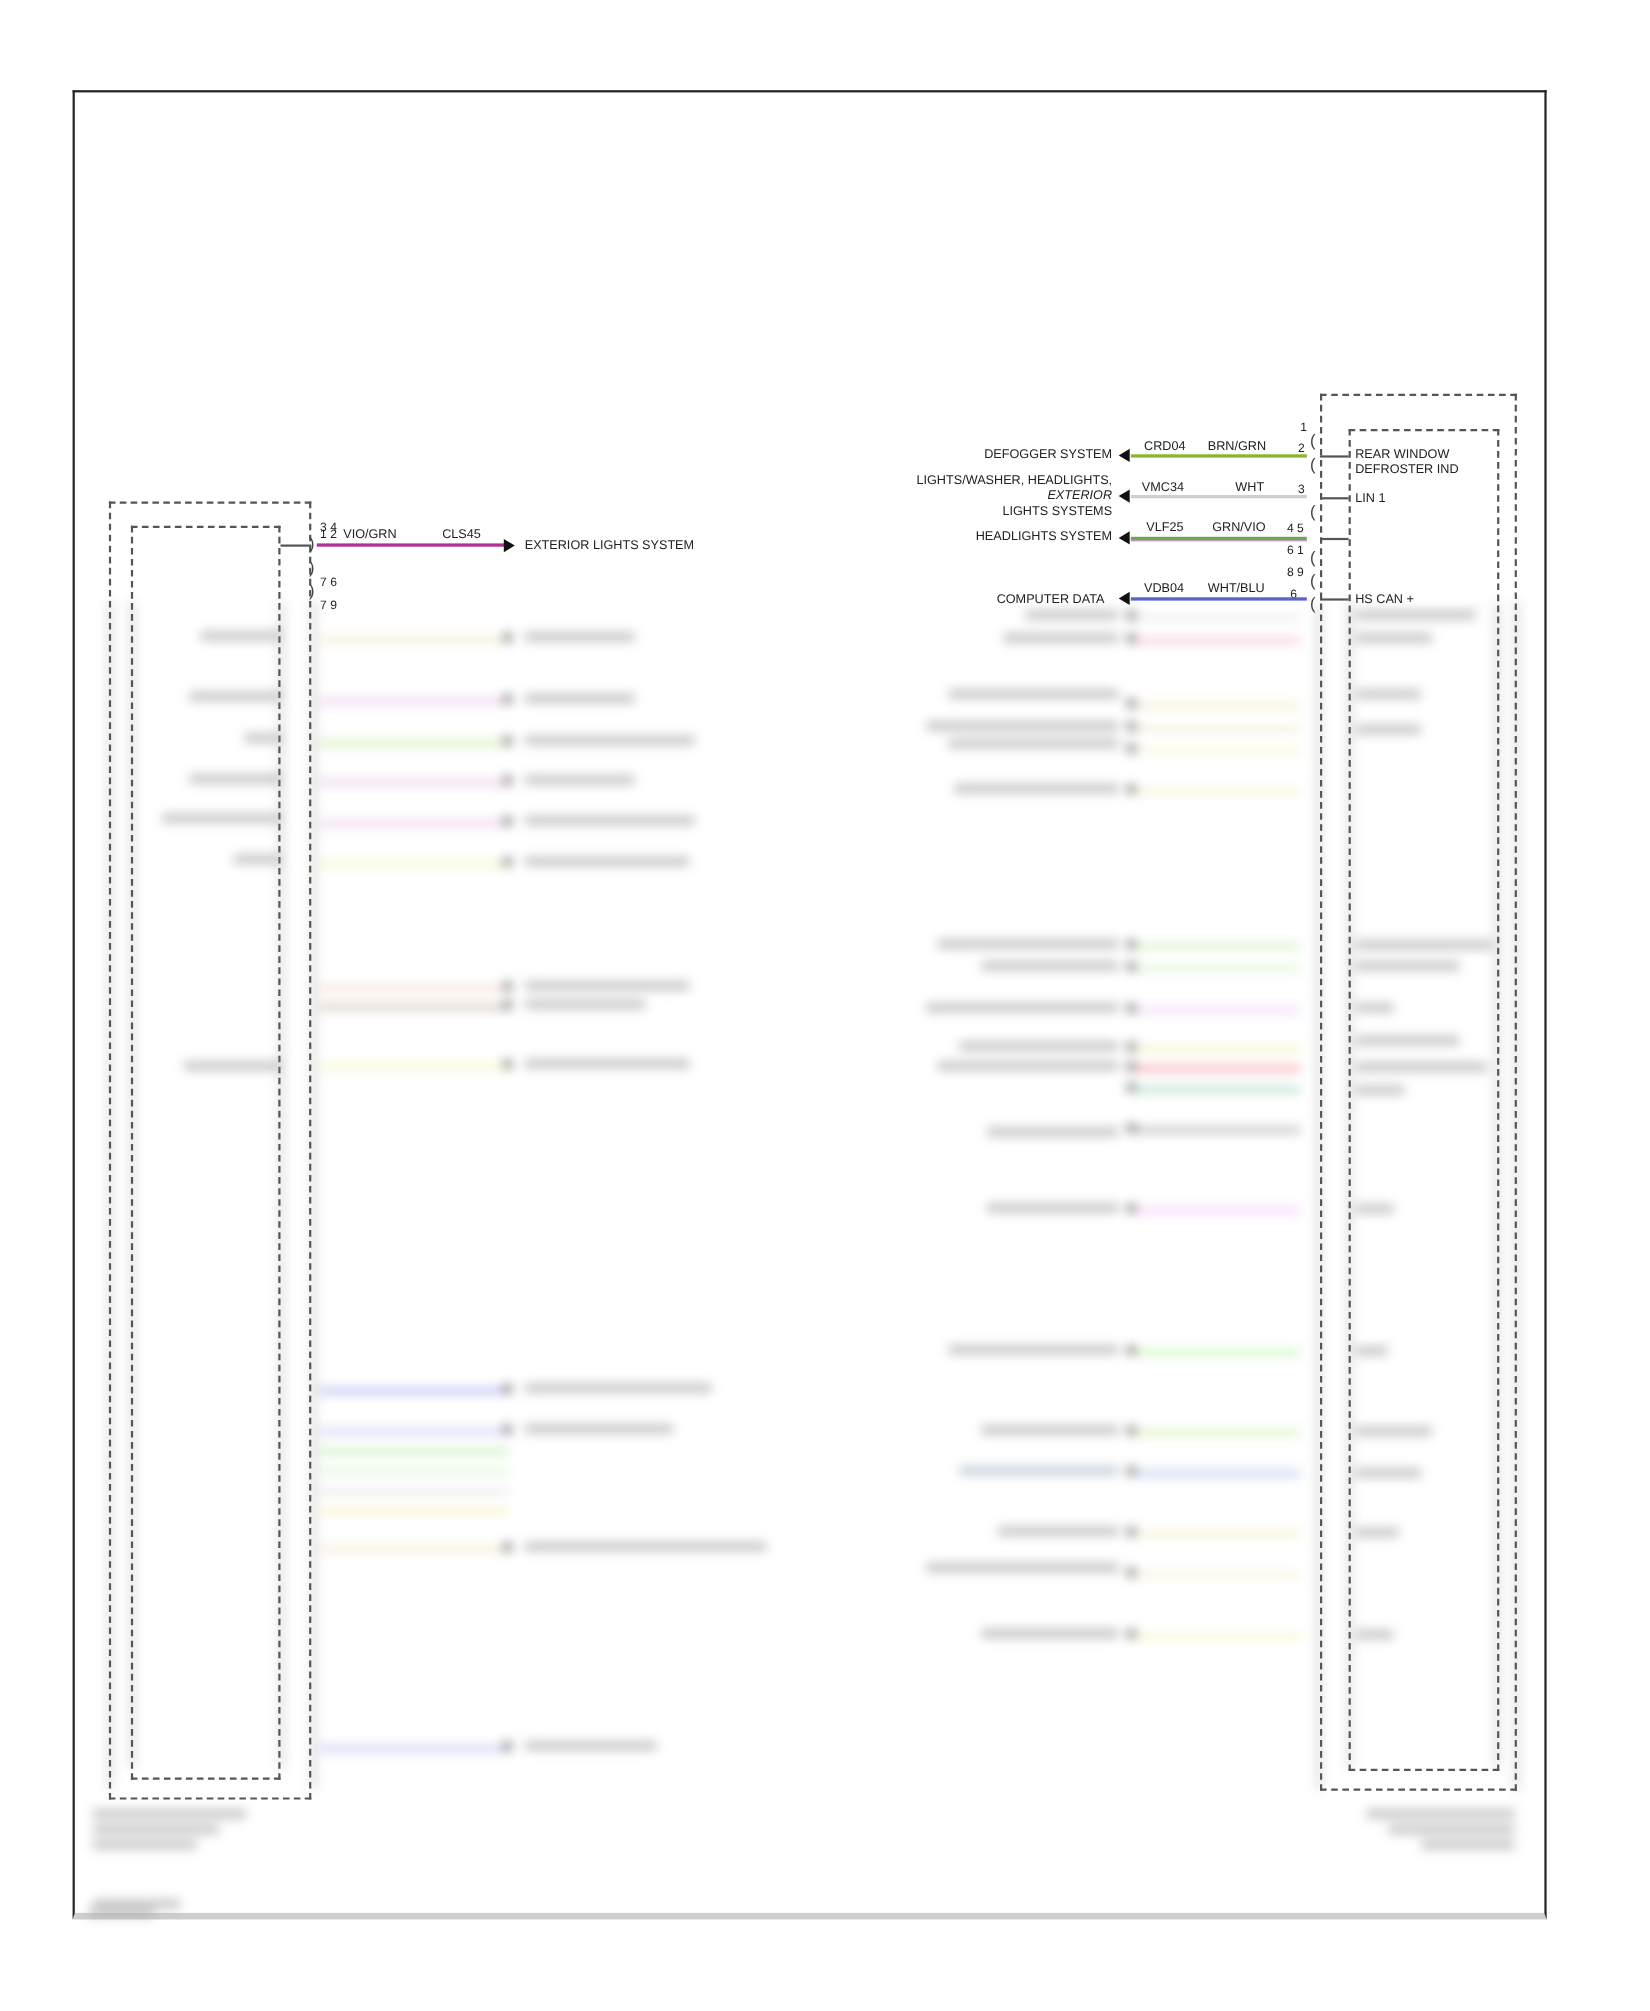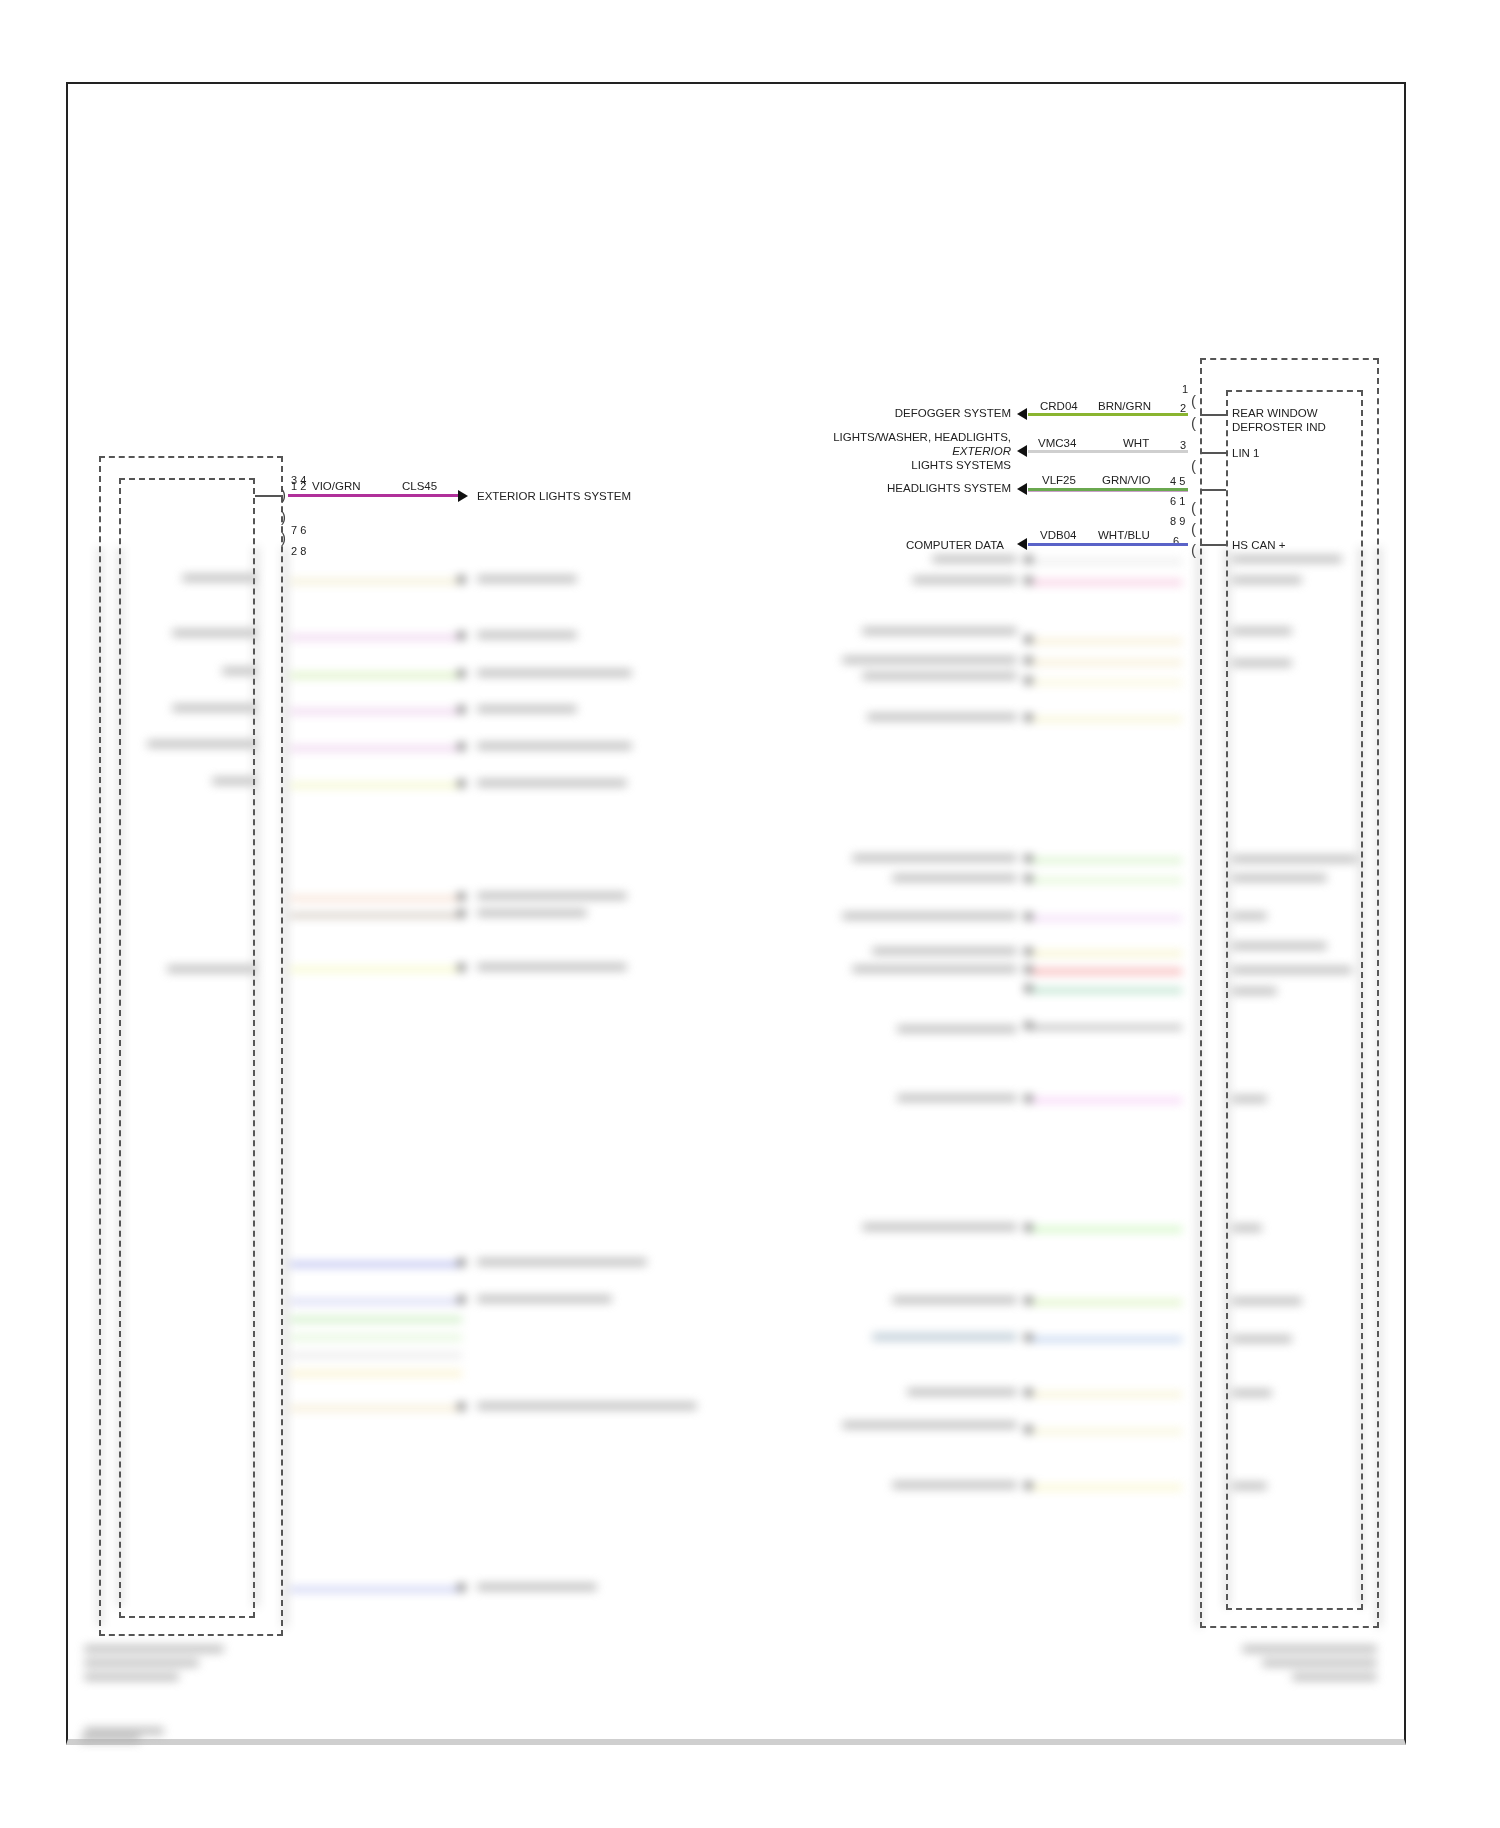--- a/index.html
+++ b/index.html
@@ -34,21 +34,21 @@
 <div class="dash" style="left:99px; top:456px; width:184px; height:1180px;"></div>
 <div class="dash" style="left:119px; top:478px; width:136px; height:1140px;"></div>
 <div class="stub" style="left:255px; top:495px; width:28px;"></div>
 <span class="paren" style="left:281px; top:487px;">)</span>
 <span class="paren" style="left:281px; top:509px;">)</span>
 <span class="paren" style="left:281px; top:530px;">)</span>
 
 <span class="pin" style="left:291px; top:480px;">1 2</span>
 <span class="pin" style="left:291px; top:474px;">3 4</span>
 <span class="pin" style="left:291px; top:524px;">7 6</span>
-<span class="pin" style="left:291px; top:545px;">2 8</span>
+<span class="pin" style="left:291px; top:545px;">7 9</span>
 
 <div class="wire" style="left:288px; top:494px; width:172px; background:#b0309a;"></div>
 <span class="txt" style="left:312px; top:479px;">VIO/GRN</span>
 <span class="txt" style="left:402px; top:479px;">CLS45</span>
 <div class="arrow-r" style="left:458px; top:490px;"></div>
 <span class="txt" style="left:477px; top:489px;">EXTERIOR LIGHTS SYSTEM</span>
 
 <div class="dash" style="left:1200px; top:358px; width:179px; height:1270px;"></div>
 <div class="dash" style="left:1226px; top:390px; width:137px; height:1220px;"></div>
 

